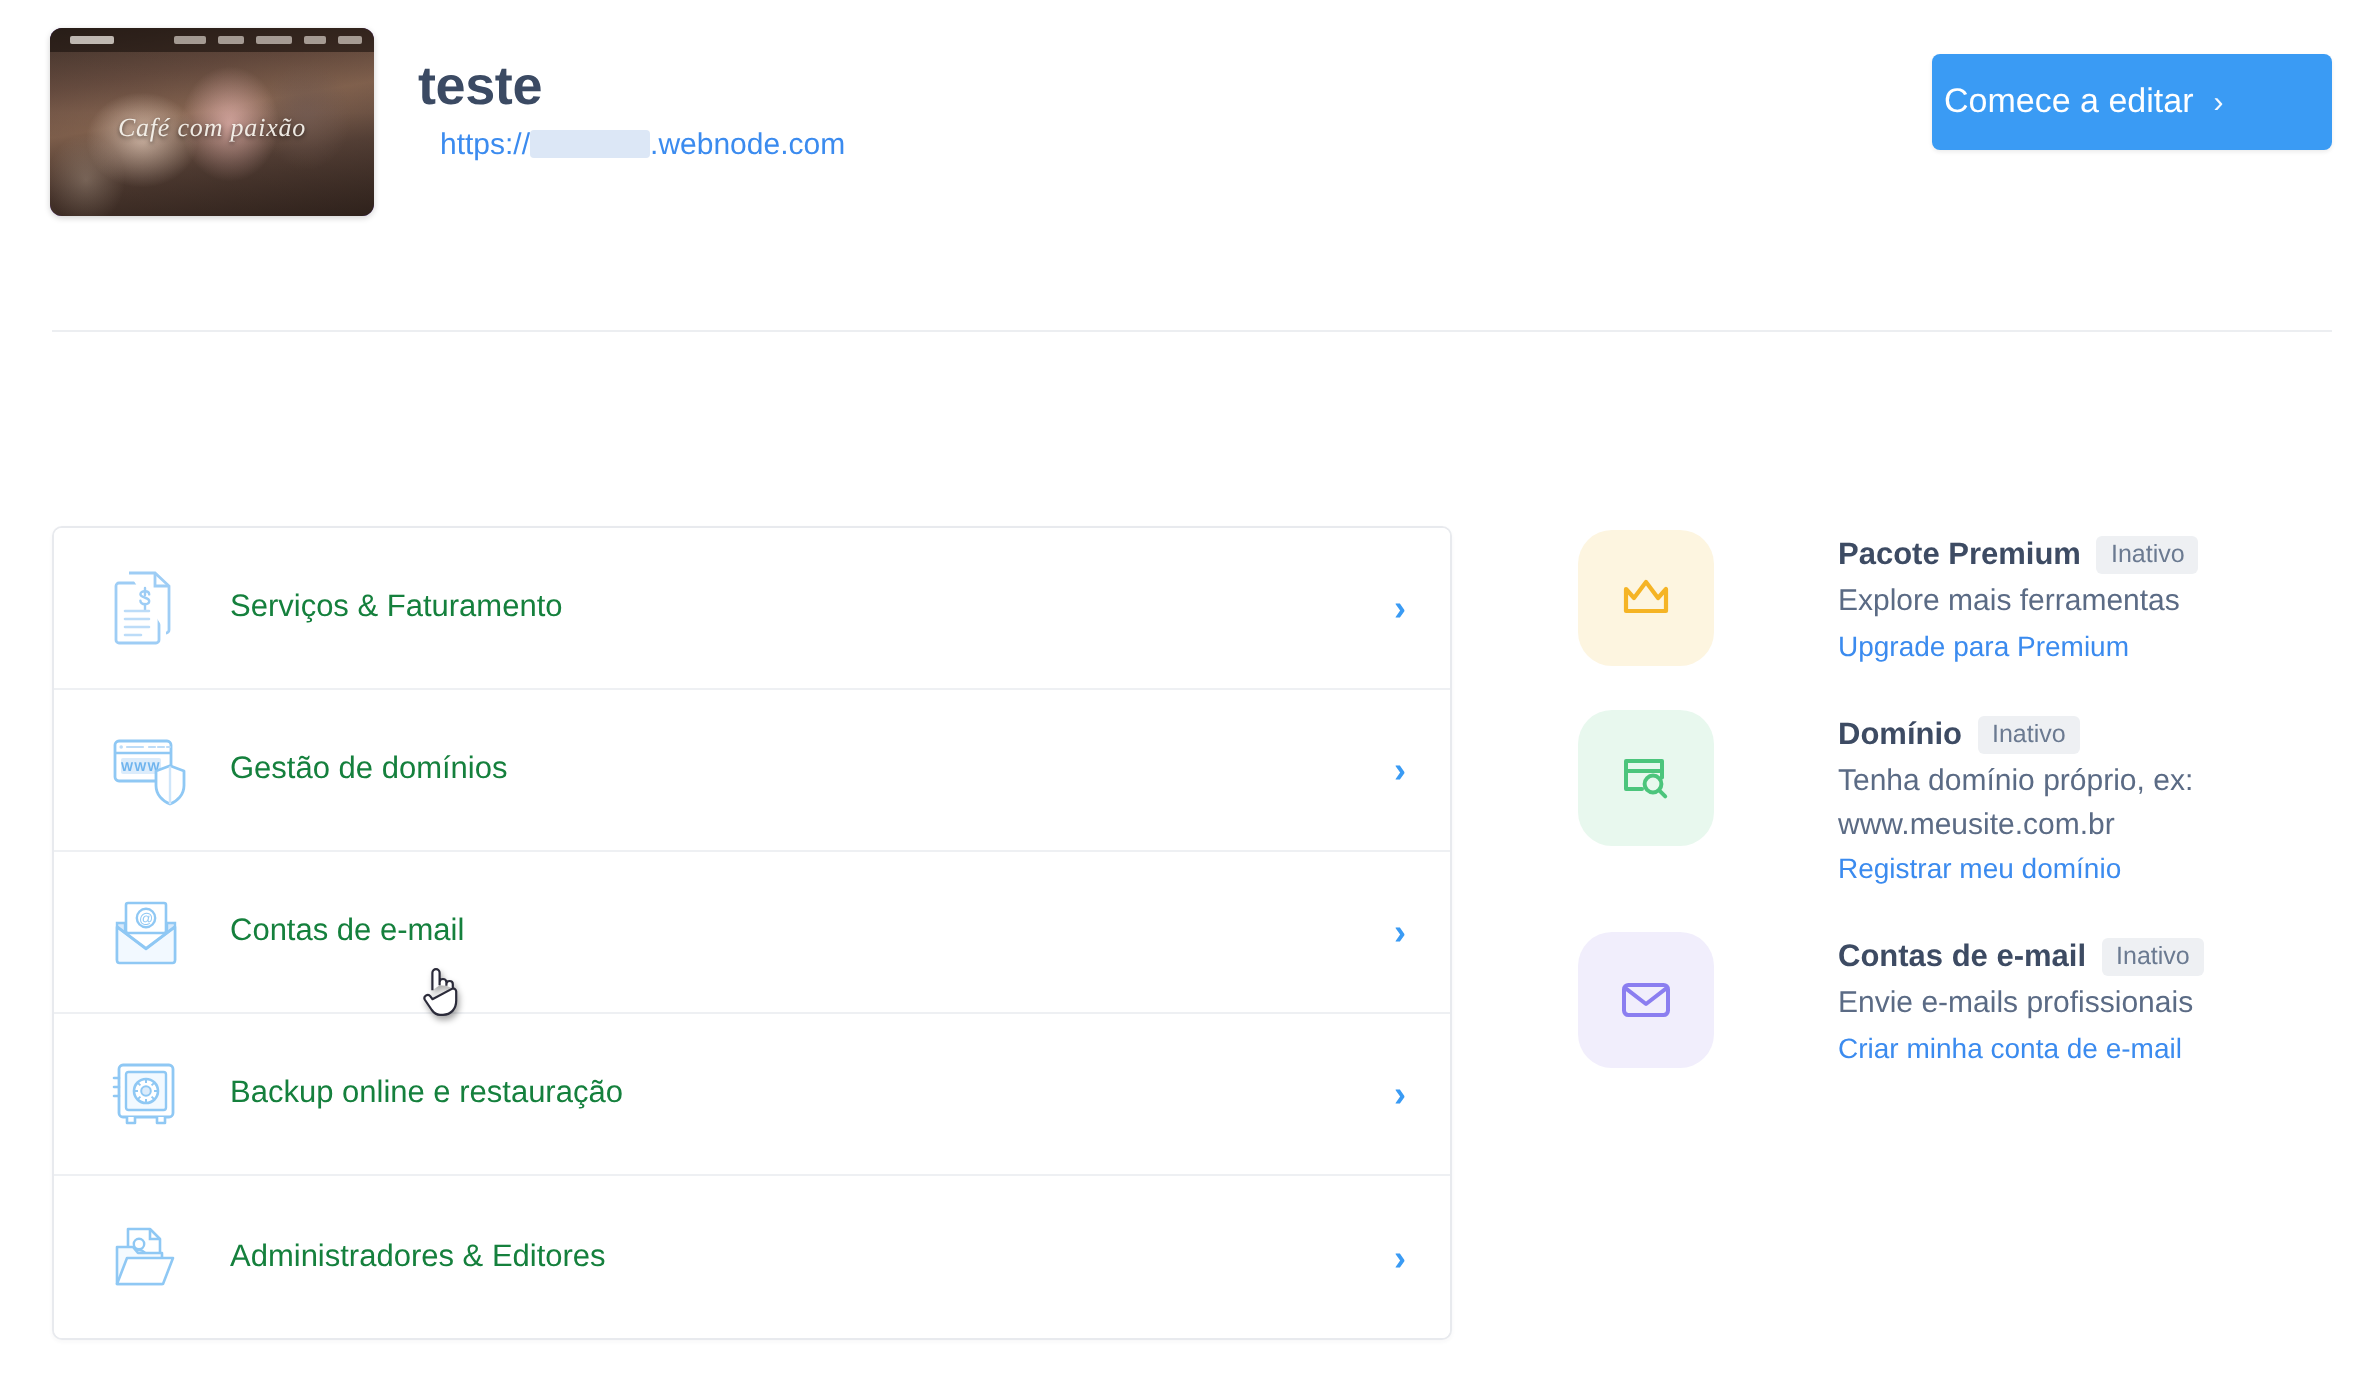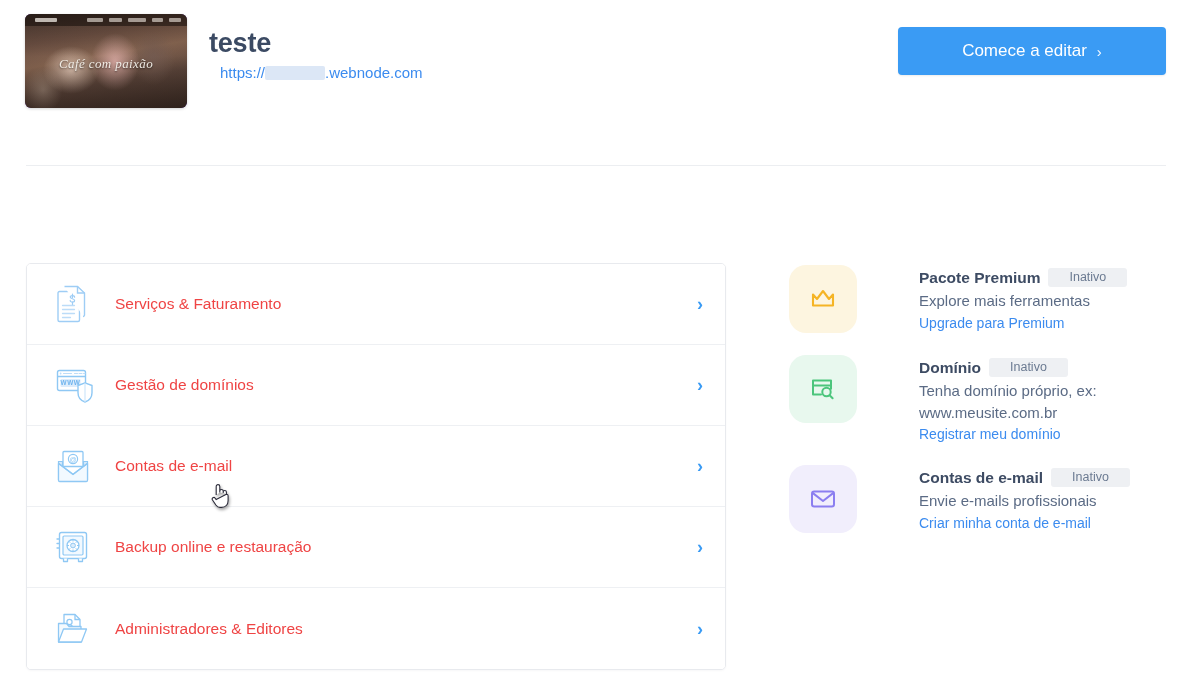--- a/index.html
+++ b/index.html
@@ -78,27 +78,27 @@
   .url-redacted {
     display: inline-block;
     width: 60px; height: 14px;
     vertical-align: -2px;
     background: #dce7f6;
     border-radius: 2px;
   }
 
   .cta {
     position: absolute; right: 18px; top: 27px;
-    width: 268px; height: 48px;
+    width: 200px; height: 48px;
     background: #3a9bf4;
     border: none; border-radius: 4px;
     color: #ffffff; font-size: 17px;
     font-family: "Liberation Sans", sans-serif;
     cursor: pointer;
-    display: flex; align-items: center; justify-content: center;
+    display: flex; align-items: center; 
     gap: 10px;
     box-shadow: 0 1px 2px rgba(0,0,0,0.08);
   }
   .cta .chev { font-size: 15px; opacity: 0.95; }
 
   .divider {
     position: absolute; left: 26px; top: 165px;
     width: 1140px; height: 1px; background: #eceef1;
   }
 
@@ -138,21 +138,21 @@
     border-bottom: 1px solid #eef0f3;
     cursor: pointer;
     background: #fff;
   }
   .list-row:last-child { border-bottom: none; }
   .row-icon {
     width: 46px; flex: 0 0 46px;
     display: flex; align-items: center; justify-content: flex-start;
   }
   .row-label {
-    font-size: 15.5px; color: #ef4444;
+    font-size: 15.5px; color: #15803d;
     margin-left: 14px;
     flex: 1 1 auto;
   }
   .row-chev {
     color: #3a9bf4; font-size: 18px; font-weight: bold;
     flex: 0 0 auto; line-height: 1;
   }
 
   
   .promo {
@@ -172,21 +172,21 @@
   .promo-head {
     display: flex; align-items: center; gap: 8px;
     margin-bottom: 3px;
   }
   .promo-title {
     font-size: 15.5px; font-weight: bold; color: #3d4b63;
   }
   .badge {
     font-size: 12.5px; color: #6b7a91;
     background: #eef0f3;
-    padding: 2px 21px 3px; border-radius: 3px;
+    padding: 2px 7px 3px; border-radius: 3px;
     line-height: 1.15;
   }
   .promo-desc {
     font-size: 15px; color: #5b6b85; line-height: 1.42;
     max-width: 215px;
   }
   .promo-link {
     display: inline-block; margin-top: 3px;
     font-size: 14px; color: #3b8bef; text-decoration: none;
     cursor: pointer;

